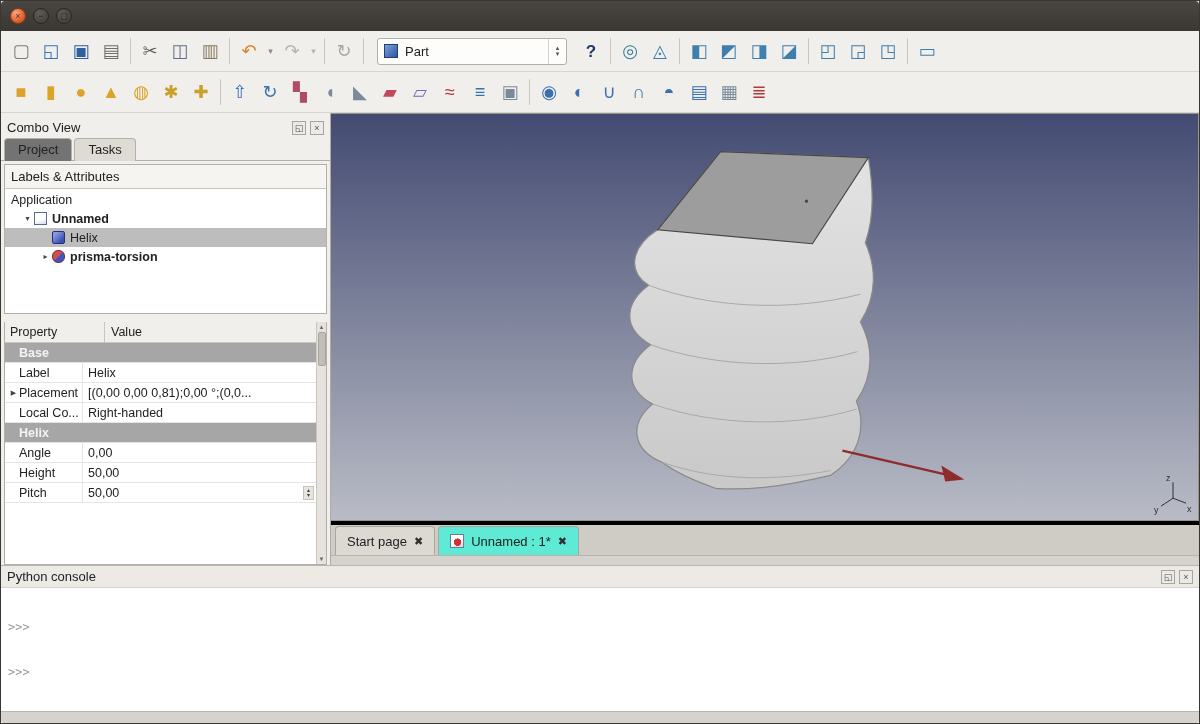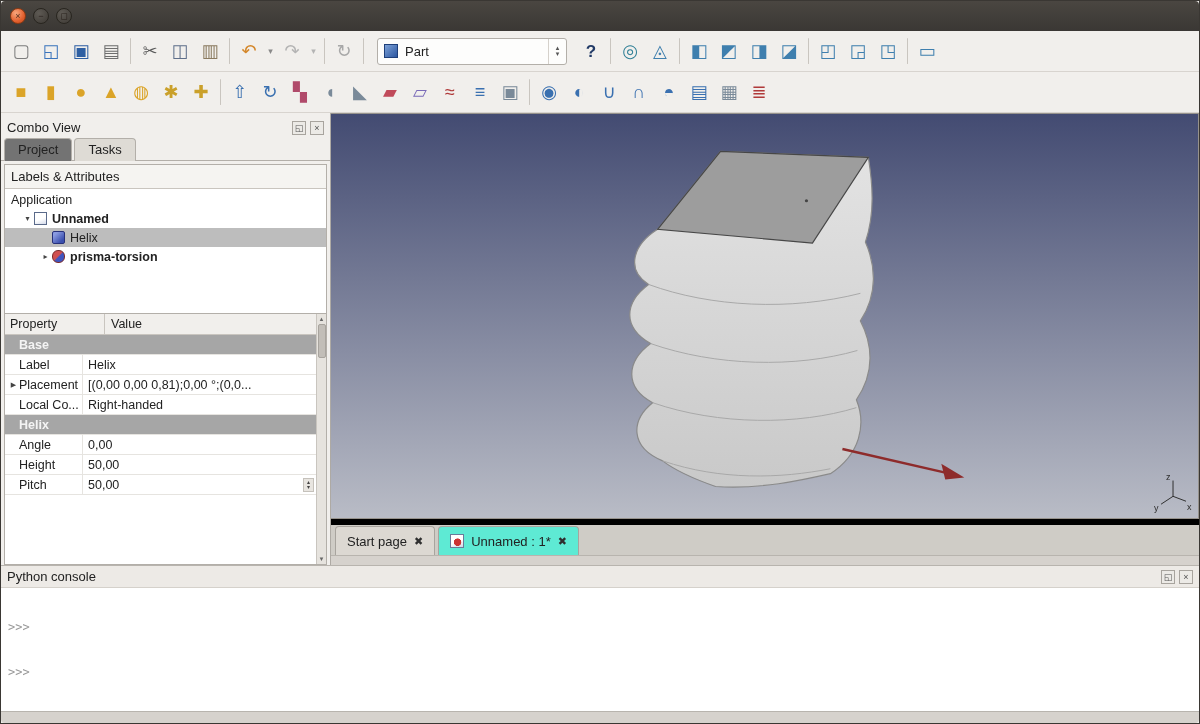--- a/index.html
+++ b/index.html
@@ -46,21 +46,21 @@
   .tree-row[data-indent="0"]{padding-left:6px}
   .tree-row[data-indent="1"]{padding-left:16px}
   .tree-row[data-indent="2"]{padding-left:34px}
   .tree-exp{width:13px;font-size:8px;color:#444;text-align:center;flex:0 0 13px}
   .tree-ico{width:13px;height:13px;margin-right:5px;flex:0 0 13px;display:inline-block}
   .tree-ico[data-icon="document-icon"]{background:linear-gradient(160deg,#ffffff 55%,#d4daea);border:1px solid #5a6a8a}
   .tree-ico[data-icon="helix-part-icon"]{background:linear-gradient(135deg,#8a9ae0 20%,#3a4fae 80%);border:1px solid #26307a;border-radius:2px}
   .tree-ico[data-icon="torsion-part-icon"]{background:linear-gradient(135deg,#d05050 45%,#4055c0 55%);border:1px solid #7a2a2a;border-radius:6px}
   .tree-label[data-bold="true"]{font-weight:bold}
 
-  .prop-panel{flex:1;border:1px solid #b3afa9;border-top:none;background:#fff;display:flex;min-height:0;margin-top:0}
+  .prop-panel{flex:1;border:1px solid #b3afa9;border-top:none;background:#fff;display:flex;min-height:0;margin-top:8px}
   .prop-main{flex:1;display:flex;flex-direction:column;min-width:0}
   .prop-header{flex:0 0 21px;display:flex;background:#f1efec;border-bottom:1px solid #c9c5bf;font-size:12.5px}
   .prop-header .col1{width:100px;padding:3px 5px;border-right:1px solid #c9c5bf}
   .prop-header .col2{flex:1;padding:3px 6px}
   .prop-row{display:flex;height:20px;border-bottom:1px solid #e6e4e0;font-size:12.5px;align-items:stretch}
   .prop-cell-label{width:78px;border-right:1px solid #e6e4e0;display:flex;align-items:center;padding-left:3px;overflow:hidden;white-space:nowrap}
   .prop-exp{width:11px;font-size:7px;color:#444;flex:0 0 11px;text-align:center}
   .prop-cell-value{flex:1;display:flex;align-items:center;padding-left:5px;overflow:hidden;white-space:nowrap}
   .prop-row[data-kind="group"]{background:var(--group-row,#a6a6a6)}
   .prop-row[data-kind="group"] .prop-cell-label{border-right:none;width:auto;color:#f4f4f4;font-weight:bold}
@@ -72,21 +72,21 @@
   .sb-space{flex:1}
 
   .bottom-tabs{flex:0 0 26px;display:flex;align-items:flex-start;padding-left:6px}
   .btab{padding:3px 14px 4px;border:1px solid #b3afa9;border-top:none;border-radius:0 0 5px 5px;background:#dedbd5;margin-right:-1px;font-size:13px}
   .btab[data-active="true"]{background:#f4f2ef}
 
   
   .right-area{flex:1;display:flex;flex-direction:column;min-width:0}
   .viewport{flex:1;position:relative;border:1px solid #96928c;border-left:none;min-height:0}
   .viewport svg{display:block;width:100%;height:100%}
-  .doc-tabs{flex:0 0 31px;background:#cfccc6;display:flex;align-items:flex-end;padding:1px 0 0 4px;border-top:6px solid #000000}
+  .doc-tabs{flex:0 0 31px;background:#cfccc6;display:flex;align-items:flex-end;padding:1px 0 0 4px;border-top:4px solid #000000}
   .doc-tab{display:flex;align-items:center;gap:7px;padding:4px 11px;border:1px solid #a8a49e;border-bottom:none;border-radius:4px 4px 0 0;background:#dcd8d2;margin-right:3px;font-size:13px;height:29px}
   .doc-tab[data-active="true"]{background:#5eead4}
   .fc-icon{width:14px;height:14px;border:1px solid #6a7a9a;background:radial-gradient(circle at 55% 60%, #cc3333 0 3.5px, rgba(0,0,0,0) 4px),linear-gradient(160deg,#ffffff 55%,#cfd6e4)}
   .tab-close{font-size:11px;color:#2f2f2f;font-weight:bold}
   .spacer-below-tabs{flex:0 0 10px;background:#d6d2cd;border-top:1px solid #b8b4ae}
 
   
   .console-header{flex:0 0 22px;background:#edeae6;border-top:1px solid #b8b4ae;display:flex;align-items:center;padding:0 6px}
   .console-title{flex:1;font-size:13px}
   .console-body{flex:0 0 124px;background:#fff;border-top:1px solid #d5d1cb;font-family:"DejaVu Sans Mono","Liberation Mono",monospace;font-size:12px;padding:3px 7px;overflow:hidden;white-space:pre}

